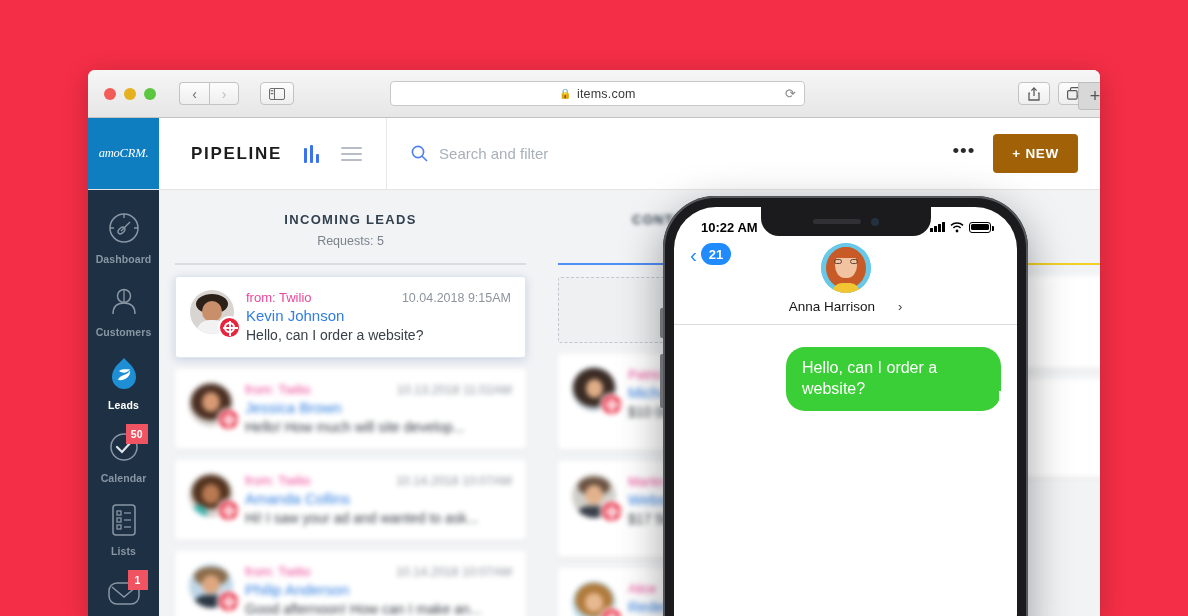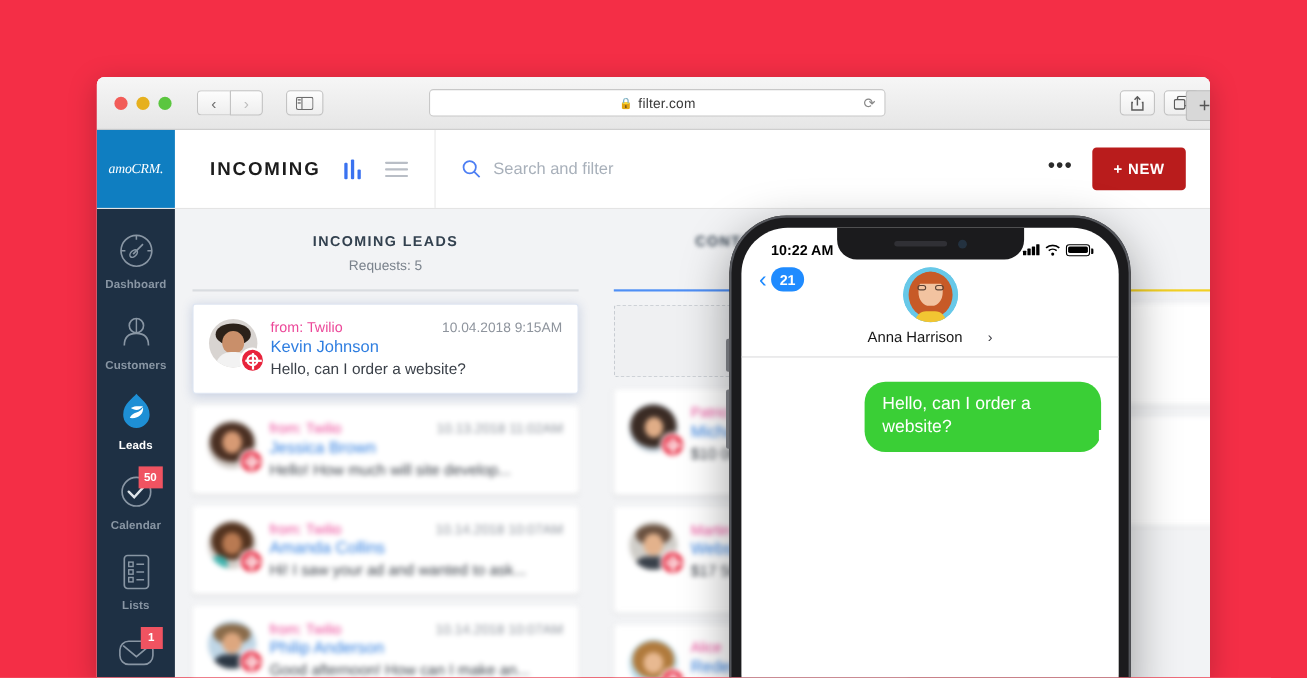--- a/index.html
+++ b/index.html
@@ -79,21 +79,21 @@
   .burger i { display: block; width: 21px; height: 2px; background: #b9bec6; border-radius: 1px; }
 
   .searchwrap {
     flex: 1; display: flex; align-items: center; gap: 11px;
     border-left: 1px solid #e8e8e8; margin-left: 24px; padding-left: 24px;
     color: #a8b0ba; font-size: 15px;
   }
   .headright { display: flex; align-items: center; gap: 18px; padding-right: 22px; }
   .ellipsis { color: #2b2b2b; font-size: 19px; letter-spacing: 1px; line-height: 0; padding-bottom: 6px; }
   .newbtn {
-    background: #b91c1c; color: #fff; border: none; border-radius: 4px;
+    background: #a16207; color: #fff; border: none; border-radius: 4px;
     padding: 12px 19px; font-size: 13.5px; font-weight: bold; letter-spacing: .7px;
     font-family: "Liberation Sans", sans-serif;
   }
 
   
   .appbody { display: flex; height: 430px; background: #f2f3f5; }
 
   .sidebar { width: 71px; background: #1e3044; flex-shrink: 0; padding-top: 18px; }
   .navitem {
     display: flex; flex-direction: column; align-items: center; gap: 5px;
@@ -240,21 +240,21 @@
         <svg width="16" height="12" viewBox="0 0 16 12">
             <rect x=".5" y=".5" width="15" height="11" rx="1.5" fill="none" stroke="#6d6d6d"></rect>
             <line x1="5.5" y1="1" x2="5.5" y2="11" stroke="#6d6d6d"></line>
             <rect x="1.6" y="2.2" width="2.8" height="1.2" fill="#6d6d6d"></rect>
             <rect x="1.6" y="5" width="2.8" height="1.2" fill="#6d6d6d"></rect>
           </svg>
       </div>
 
       <div class="urlbar">
         <span class="lock">🔒</span>
-        <span>filter.com</span>
+        <span>items.com</span>
         <span class="reload">⟳</span>
       </div>
 
       <div class="chrome-right">
         <div class="cbtn">
           <svg width="12" height="14" viewBox="0 0 12 14">
               <path d="M6 1.2 L6 9" stroke="#5a5a5a" stroke-width="1.3" fill="none"></path>
               <path d="M3.4 3.6 L6 1 L8.6 3.6" stroke="#5a5a5a" stroke-width="1.3" fill="none"></path>
               <path d="M2 6.2 H1 V13 H11 V6.2 H10" stroke="#5a5a5a" stroke-width="1.3" fill="none"></path>
             </svg>
@@ -267,21 +267,21 @@
         </div>
       </div>
 
       <div class="plus-tab">+</div>
     </div>
 
     <div class="apphead">
       <div class="logo">amoCRM.</div>
 
       <div class="headmid">
-        <div class="ptitle">INCOMING</div>
+        <div class="ptitle">PIPELINE</div>
         <div class="kanban-ico">
           <i style="height:15px"></i>
             <i style="height:18px"></i>
             <i style="height:9px"></i>
         </div>
         <div class="burger">
             <i></i>
             <i></i>
             <i></i>
           </div>

